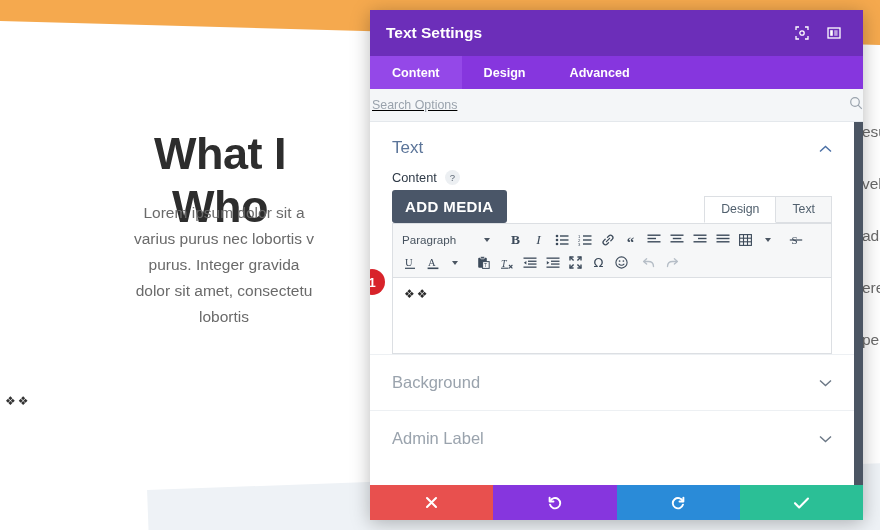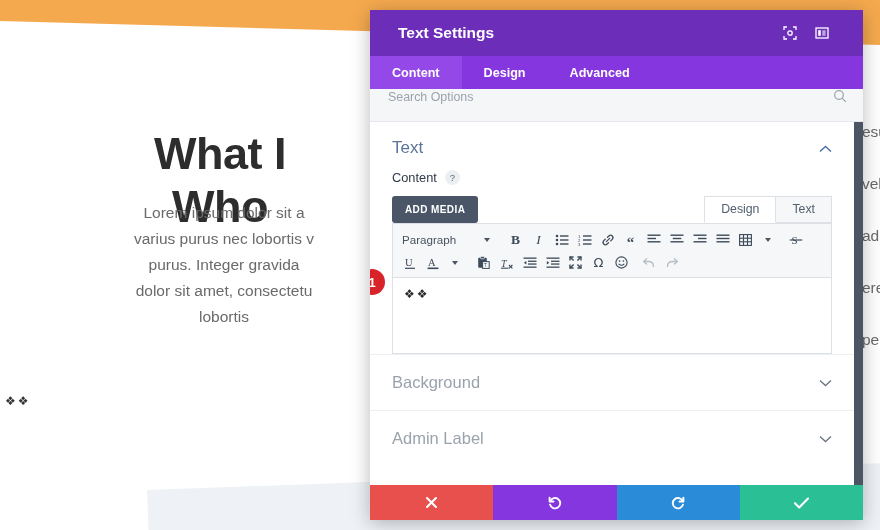--- a/index.html
+++ b/index.html
@@ -97,21 +97,21 @@
     display: flex;
     flex-direction: column;
     overflow: hidden;
   }
 
   .modal-header {
     height: 46px;
     background: #6c2eb9;
     display: flex;
     align-items: center;
-    padding: 0 28px;
+    padding: 0 16px;
     flex: 0 0 auto;
   }
   .modal-title {
     color: #ffffff;
     font-size: 15.5px;
     font-weight: bold;
     flex: 1;
   }
   .hdr-icon {
     width: 26px;
@@ -140,23 +140,24 @@
     font-weight: bold;
     cursor: pointer;
   }
   .tab.active { background: #9448e8; }
 
   .searchbar {
     height: 32px;
     background: #f4f6f8;
     border-bottom: 1px solid #e4e8ec;
     display: flex;
-    align-items: flex-start;
-    padding: 0 16px;
+    align-items: center;
+    padding: 0 0;
     flex: 0 0 auto;
+    text-decoration: underline;
   }
   .searchbar input {
     flex: 1;
     border: none;
     outline: none;
     background: transparent;
     font-family: "Liberation Sans", sans-serif;
     font-size: 12.4px;
     color: #8a94a0;
   }
@@ -221,21 +222,21 @@
     position: relative;
   }
   .editor-topbar {
     display: flex;
     align-items: flex-end;
     height: 30px;
   }
   .add-media {
     background: #4a5668;
     color: #ffffff;
-    font-size: 10px;
+    font-size: 15px;
     font-weight: bold;
     letter-spacing: 0.4px;
     padding: 8px 13px;
     border: none;
     border-radius: 3px;
     cursor: pointer;
     font-family: "Liberation Sans", sans-serif;
   }
   .vt-toggle {
     margin-left: auto;

